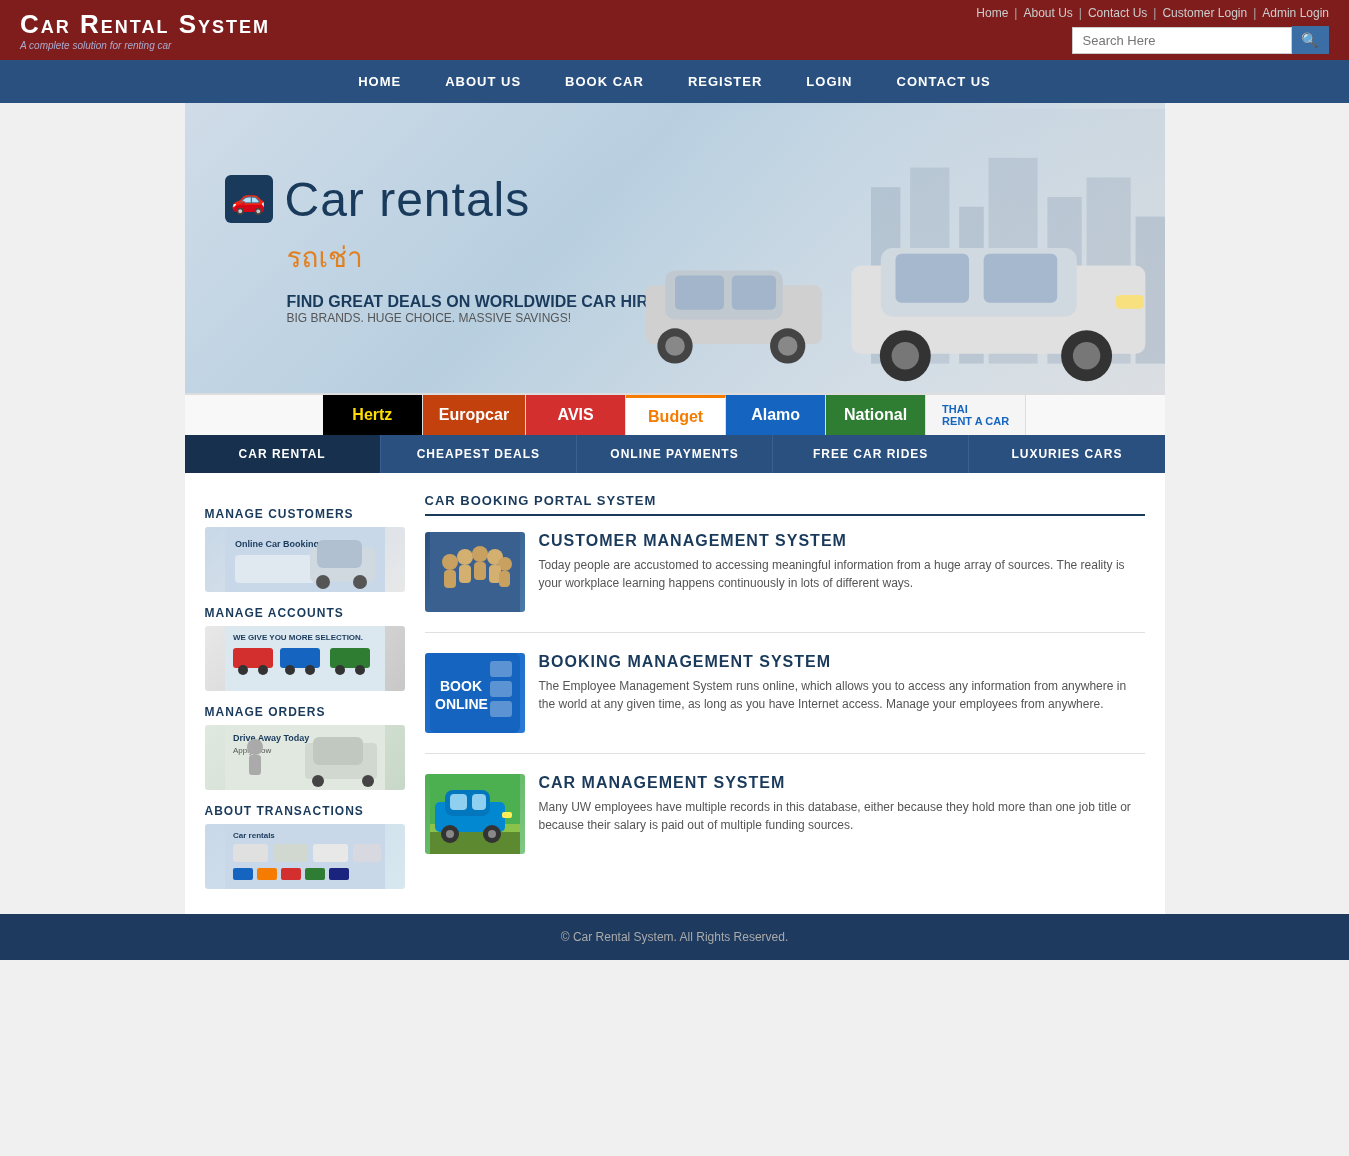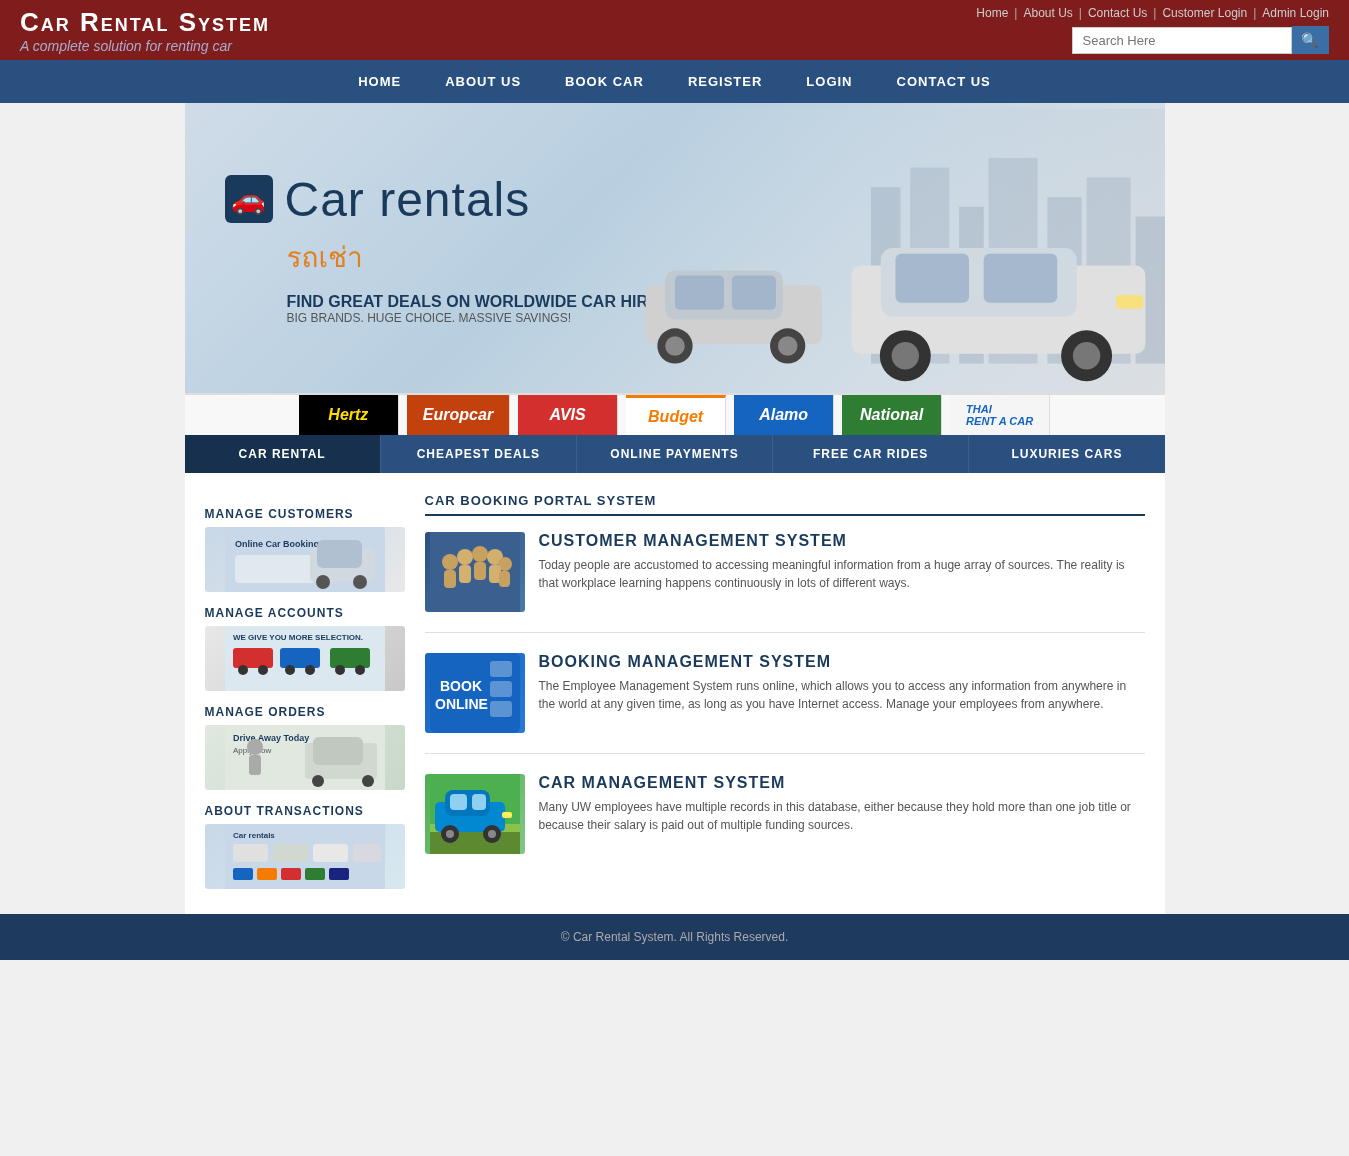--- a/index.html
+++ b/index.html
@@ -9,21 +9,21 @@
     .top-bar {
       background: #7f1d1d;
       color: #ccc;
       padding: 6px 20px;
       display: flex;
       justify-content: space-between;
       align-items: center;
     }
     .top-bar-left { display: flex; align-items: center; gap: 20px; }
     .logo-title { color: #fff; font-size: 26px; font-variant: small-caps; letter-spacing: 2px; font-weight: bold; }
-    .logo-sub { color: #aac; font-size: 14px; font-style: italic; }
+    .logo-sub { color: #aac; font-size: 10px; font-style: italic; }
     .top-bar-right { display: flex; flex-direction: column; align-items: flex-end; gap: 6px; }
     .top-nav-links { display: flex; gap: 6px; font-size: 12px; color: #ccc; }
     .top-nav-links a { color: #ccc; text-decoration: none; }
     .top-nav-links span { color: #aaa; }
     .search-box { display: flex; align-items: center; }
     .search-box input {
       padding: 5px 10px;
       width: 220px;
       border: 1px solid #ccc;
       font-size: 13px;
@@ -92,23 +92,22 @@
       color: #fff;
     }
     .hero-title { font-size: 48px; color: #1a3a5c; font-weight: 300; letter-spacing: 1px; }
     .hero-subtitle { color: #e08020; font-size: 28px; margin-bottom: 14px; margin-left: 62px; font-family: 'Arial', sans-serif; }
     .hero-tagline { color: #1a3a5c; font-weight: bold; font-size: 16px; margin-left: 62px; }
     .hero-tagline2 { color: #555; font-size: 12px; margin-left: 62px; }
     .brand-bar {
       background: #f8f8f8;
       display: flex;
       justify-content: center;
-      gap: 8px;
+      gap: 0;
       border-top: 2px solid #ddd;
-      font-style: italic;
     }
     .brand-item {
       padding: 8px 16px;
       font-size: 16px;
       font-weight: bold;
       border-right: 1px solid #ddd;
       display: flex;
       align-items: center;
       min-width: 100px;
       justify-content: center;
@@ -492,21 +491,21 @@
               <rect x="14" y="38" width="12" height="18" rx="4" fill="#c8a060"></rect>
               <rect x="29" y="33" width="12" height="18" rx="4" fill="#d4b070"></rect>
               <rect x="44" y="30" width="12" height="18" rx="4" fill="#c8a060"></rect>
               <rect x="59" y="33" width="12" height="18" rx="4" fill="#d4b070"></rect>
               <rect x="69" y="39" width="11" height="16" rx="4" fill="#c8a060"></rect>
             </svg>
           </div>
         </div>
         <div class="content-block-text">
           <div class="block-title">CUSTOMER MANAGEMENT SYSTEM</div>
-          <div class="block-desc">Today people are accustomed to accessing meaningful information from a huge array of sources. The reality is that workplace learning happens continuously in lots of different ways.</div>
+          <div class="block-desc">Today people are accustomed to accessing meaningful information from a huge array of sources. The reality is your workplace learning happens continuously in lots of different ways.</div>
         </div>
       </div>
 
       <div class="content-block">
         <div class="content-block-img">
           <div class="block-img-booking">
             <svg width="90" height="80" viewBox="0 0 90 80">
               <rect width="90" height="80" rx="6" fill="#1565c0"></rect>
               <text x="10" y="38" fill="#fff" font-size="14" font-weight="bold">BOOK</text>
               <text x="5" y="56" fill="#fff" font-size="14" font-weight="bold">ONLINE</text>

